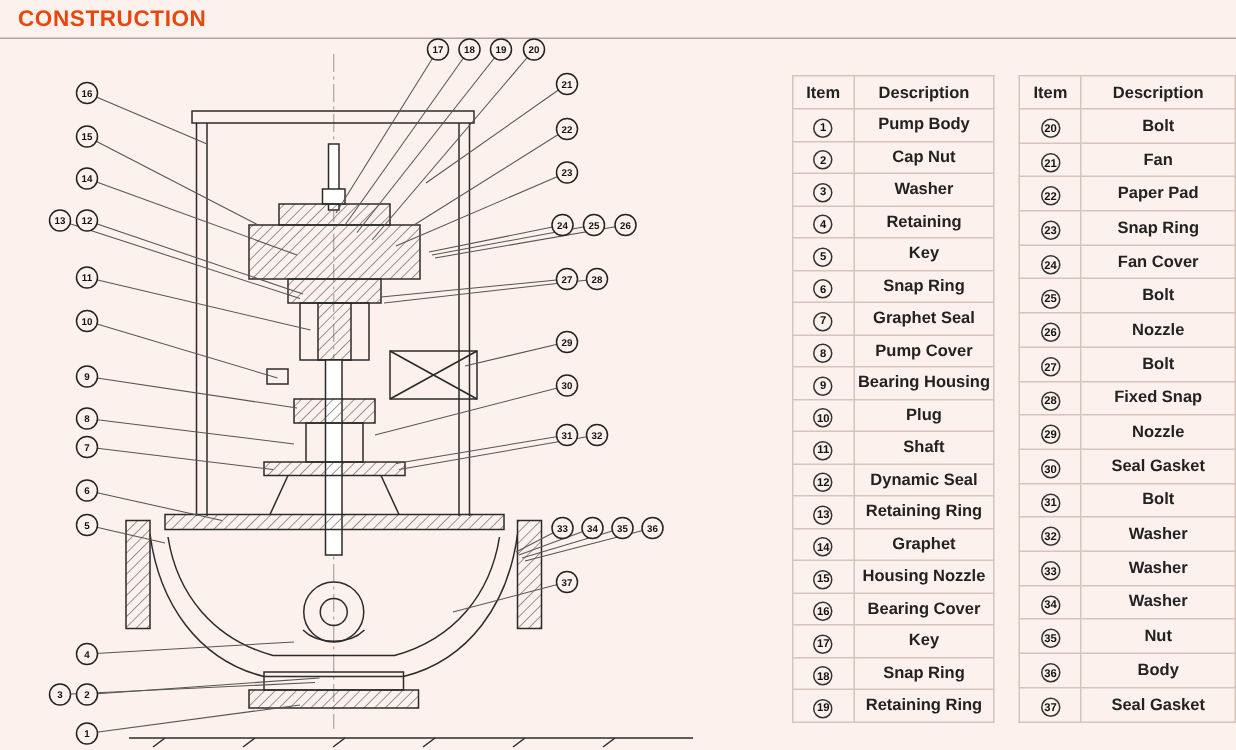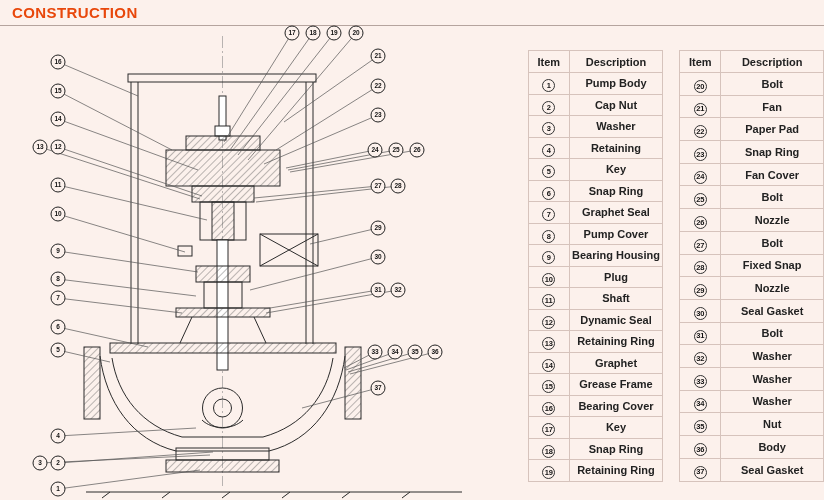--- a/index.html
+++ b/index.html
@@ -305,21 +305,21 @@
           <tr>
             <td><span class="circle-num">13</span></td>
             <td class="desc-cell">Retaining Ring</td>
           </tr>
           <tr>
             <td><span class="circle-num">14</span></td>
             <td class="desc-cell">Graphet</td>
           </tr>
           <tr>
             <td><span class="circle-num">15</span></td>
-            <td class="desc-cell">Grease Frame</td>
+            <td class="desc-cell">Housing Nozzle</td>
           </tr>
           <tr>
             <td><span class="circle-num">16</span></td>
             <td class="desc-cell">Bearing Cover</td>
           </tr>
           <tr>
             <td><span class="circle-num">17</span></td>
             <td class="desc-cell">Key</td>
           </tr>
           <tr>

